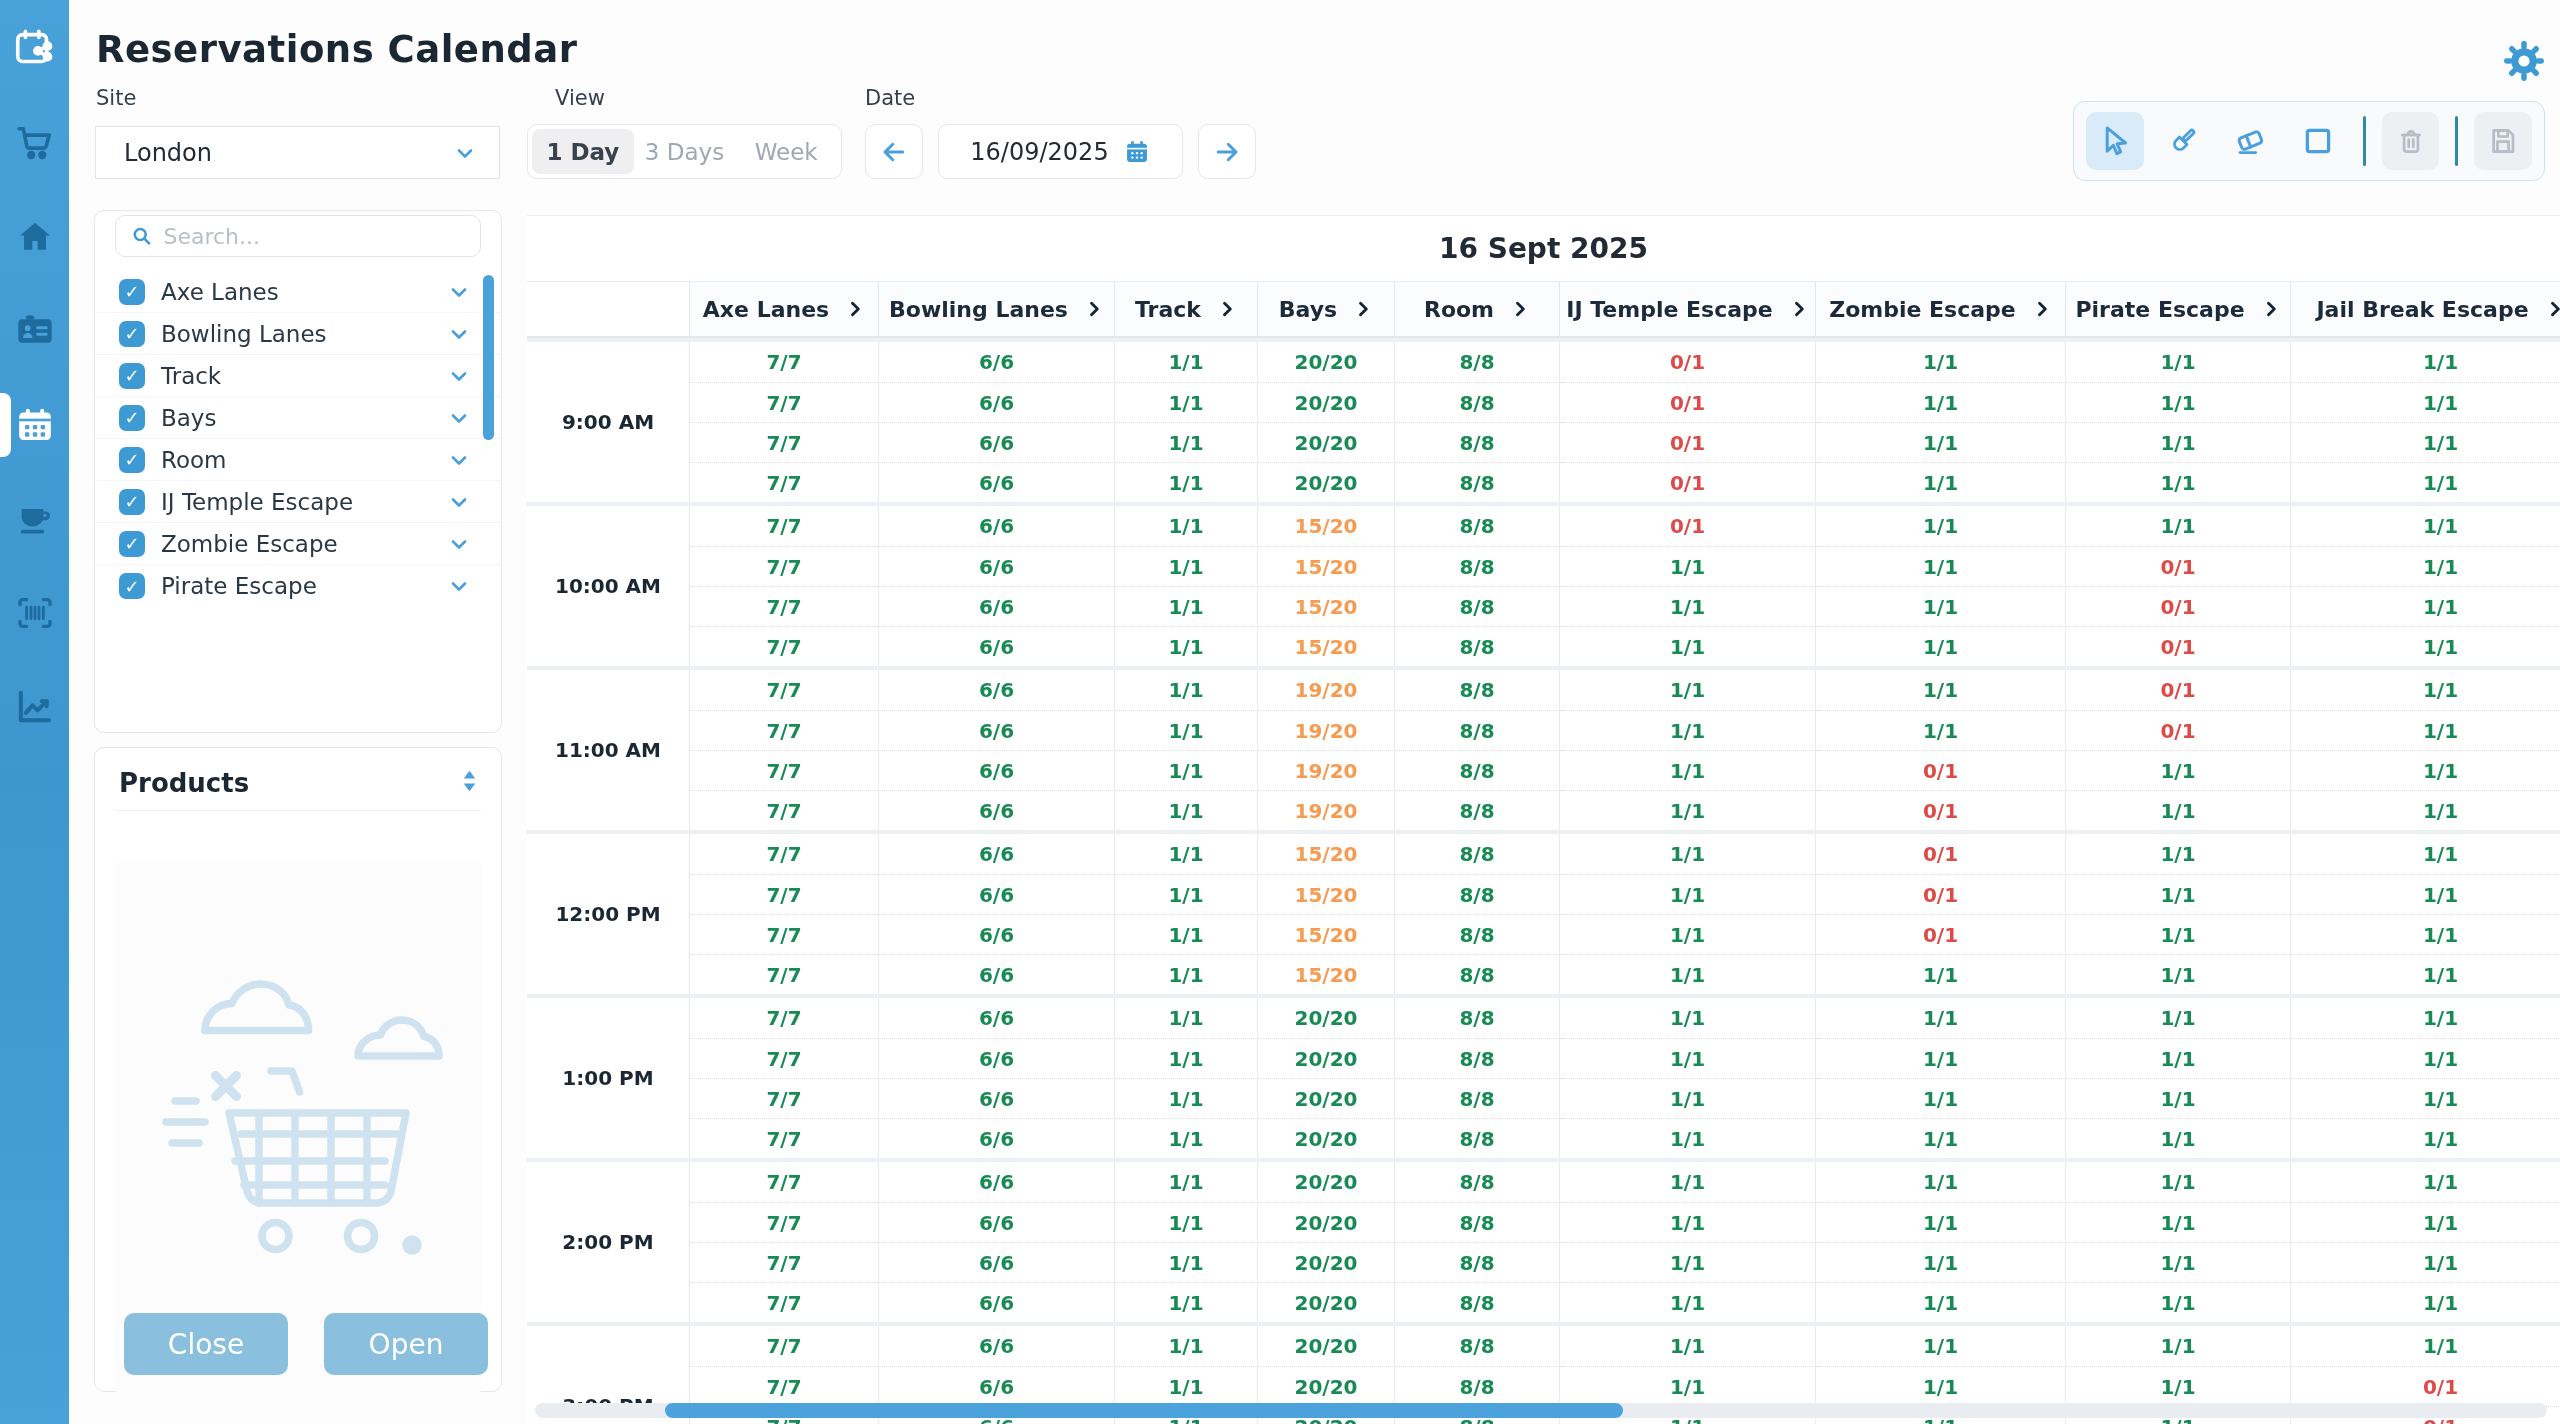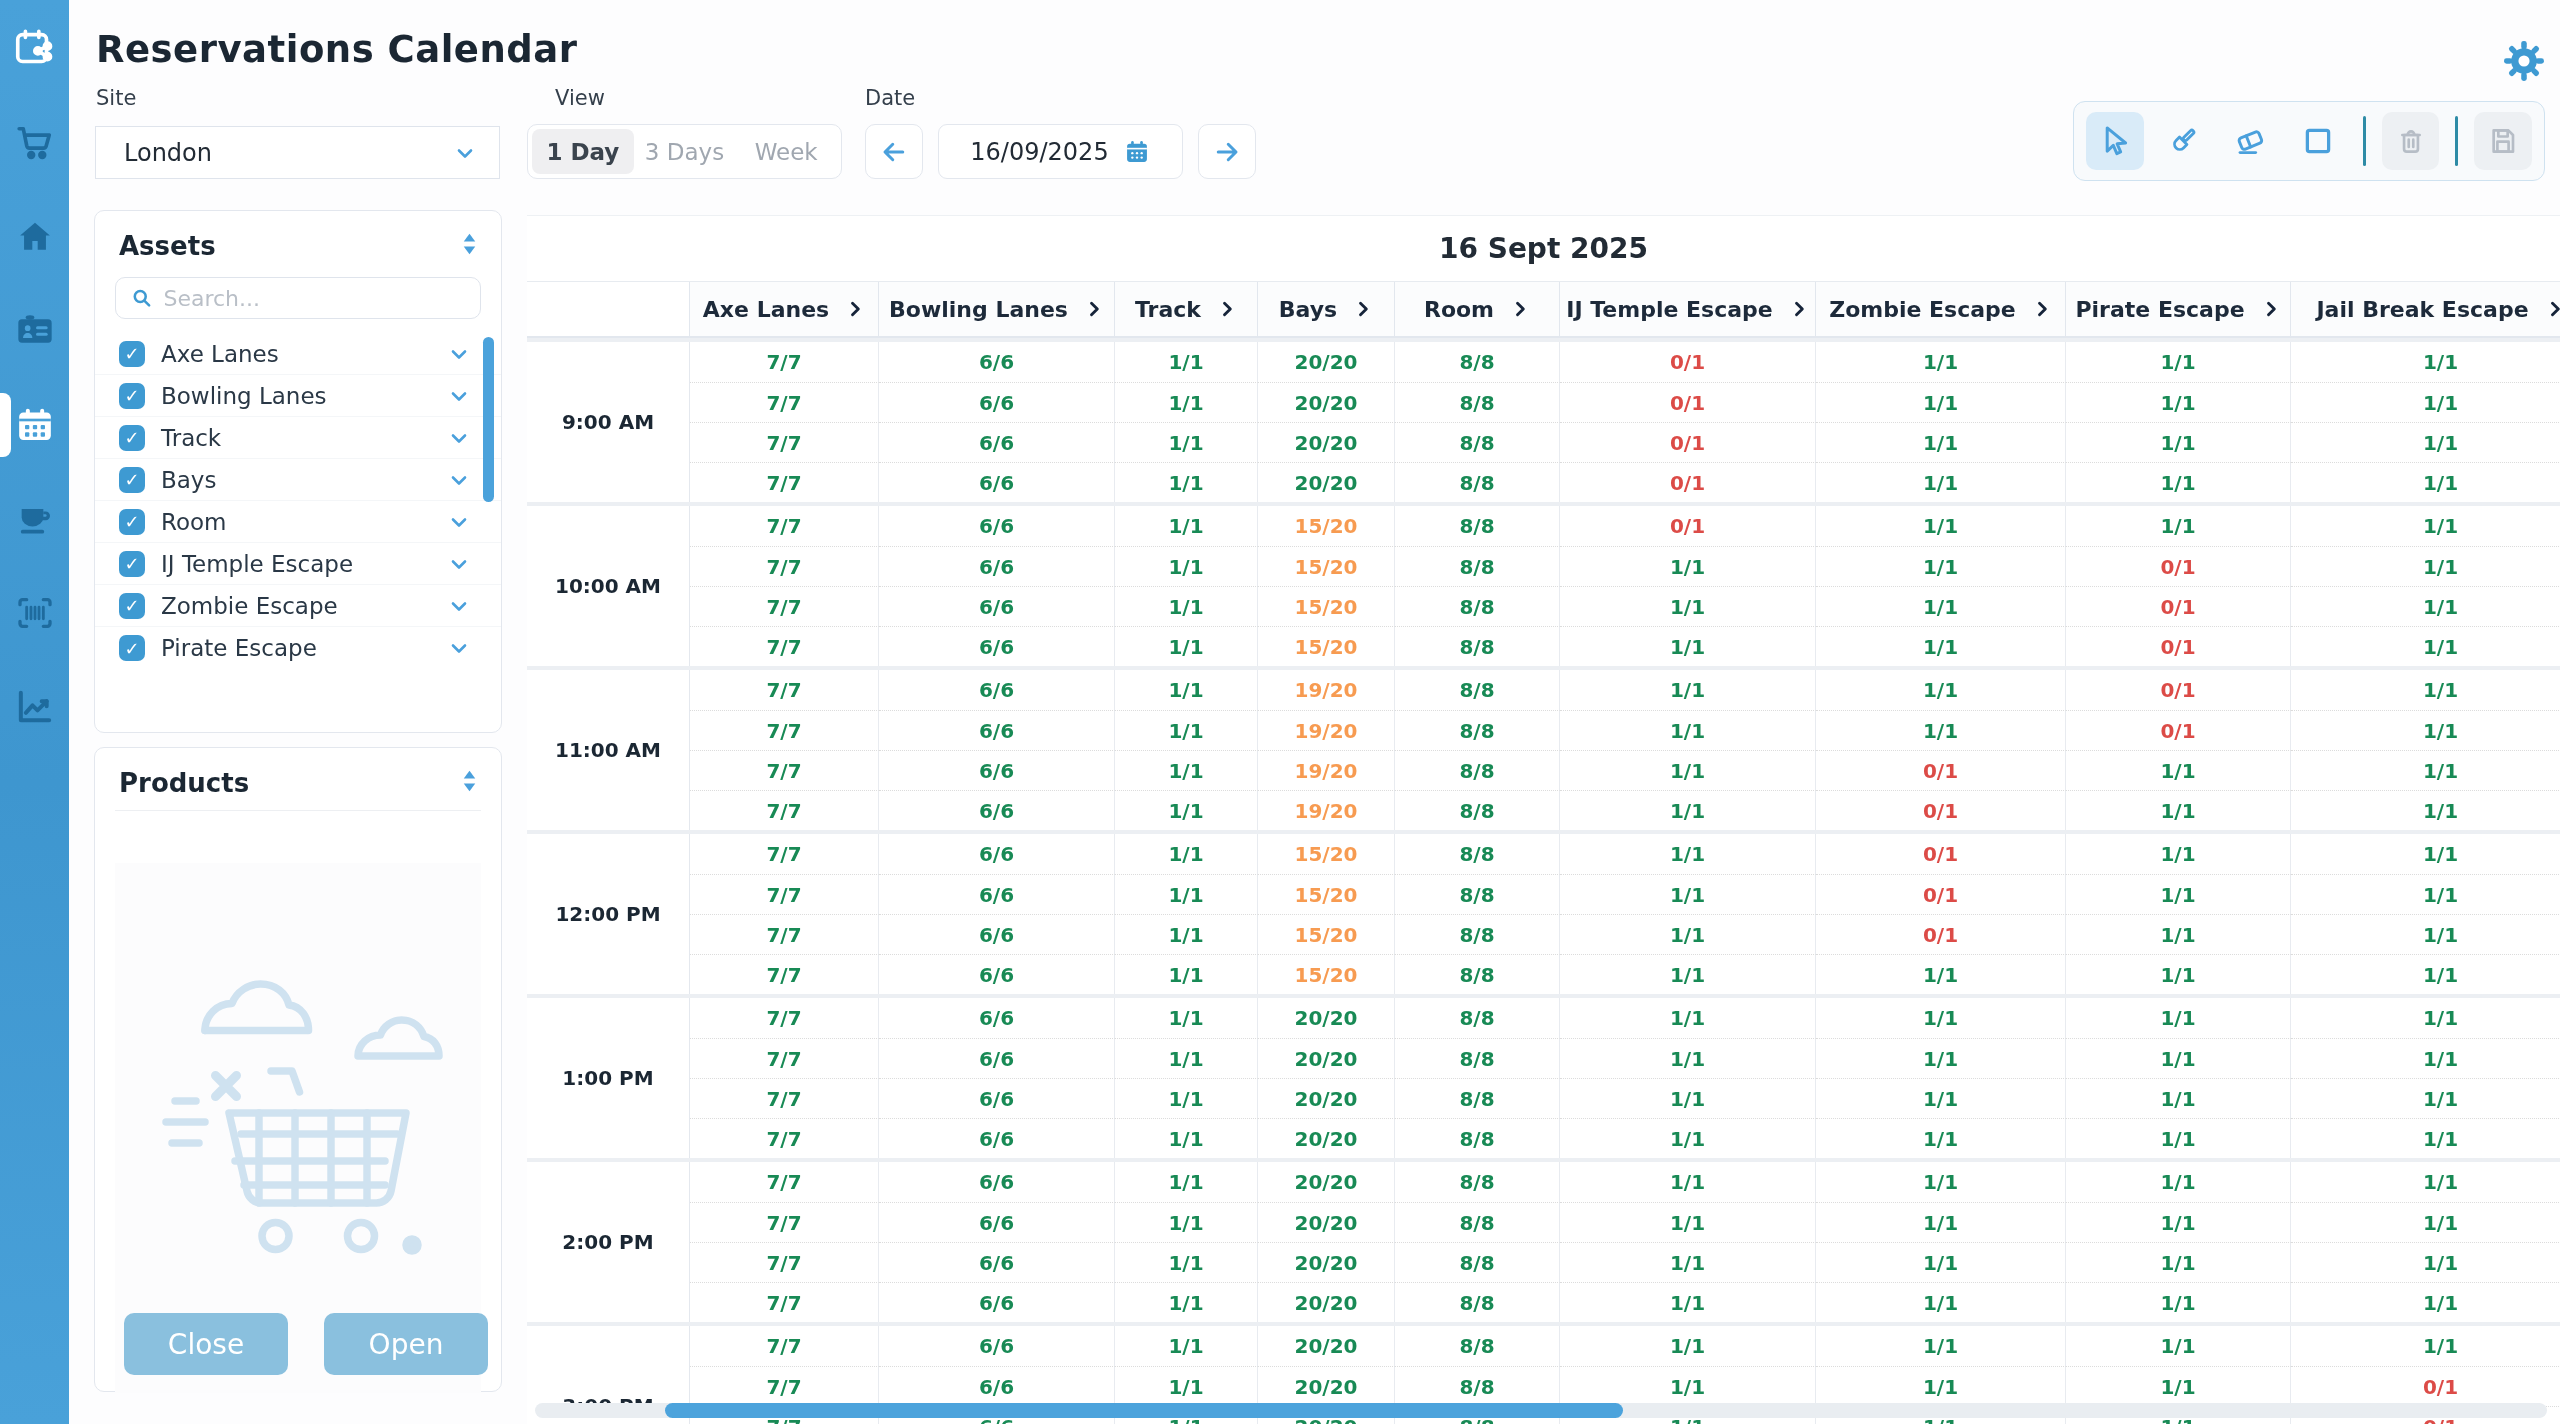--- a/index.html
+++ b/index.html
@@ -301,29 +301,20 @@
     <div class="tool disabled">
       <svg width="32" height="32" viewBox="0 0 24 24" fill="none" stroke="#B6BDC6" stroke-width="2" stroke-linejoin="round">
         <path d="M5 4h11l3.5 3.5V20H5Z" rx="2"></path>
         <rect x="8.5" y="4" width="7" height="4.6"></rect>
         <rect x="7.8" y="12.5" width="8.4" height="7.5"></rect>
       </svg>
     </div>
   </div>
 
   <section class="panel assets-panel">
-    <div class="panel-head">
-      <span class="panel-title">Assets</span>
-      <span class="sort-icon">
-        <svg width="15" height="24" viewBox="0 0 12 20" fill="#4AA0DC">
-            <path d="M6 1.5 10.8 8H1.2Z"></path>
-            <path d="M6 18.5 1.2 12h9.6Z"></path>
-          </svg>
-      </span>
-    </div>
     <div class="search-box">
       <svg width="26" height="26" viewBox="0 0 24 24" fill="none" stroke="#3E9AD2" stroke-width="2.6" stroke-linecap="round">
           <circle cx="10.5" cy="10.5" r="5.6"></circle>
           <path d="M14.9 14.9 19.6 19.6"></path>
         </svg>
       <input type="text" placeholder="Search..." style="">
     </div>
     <div class="asset-list">
       <div id="asset-rows">
           <div class="asset-row">

